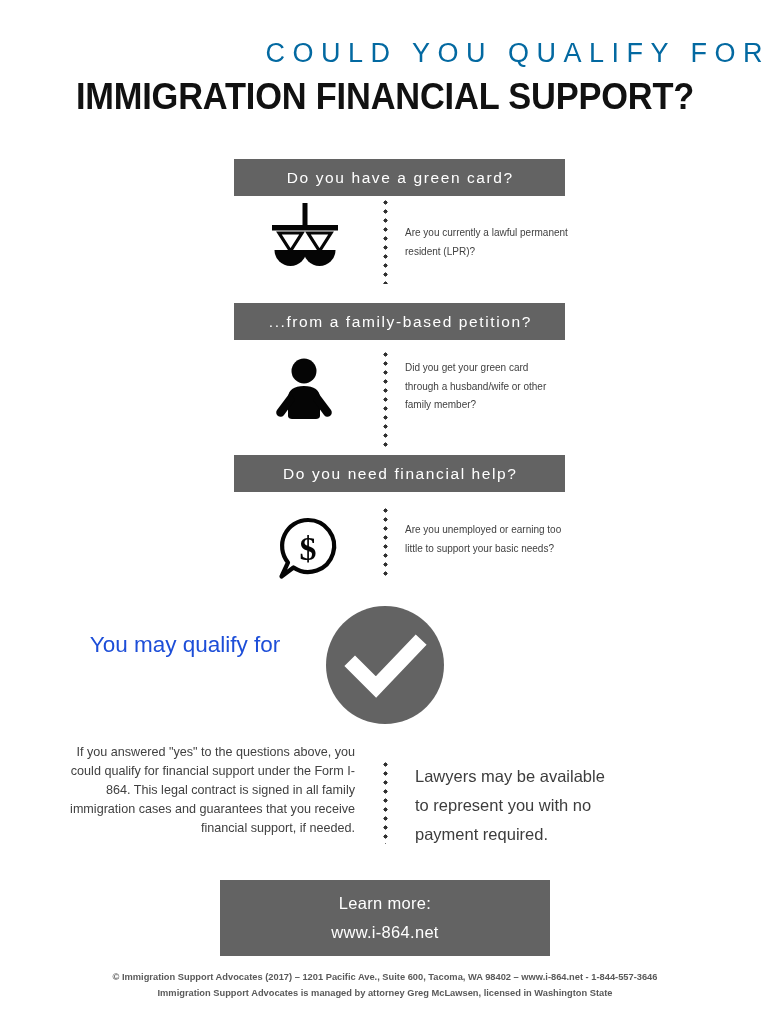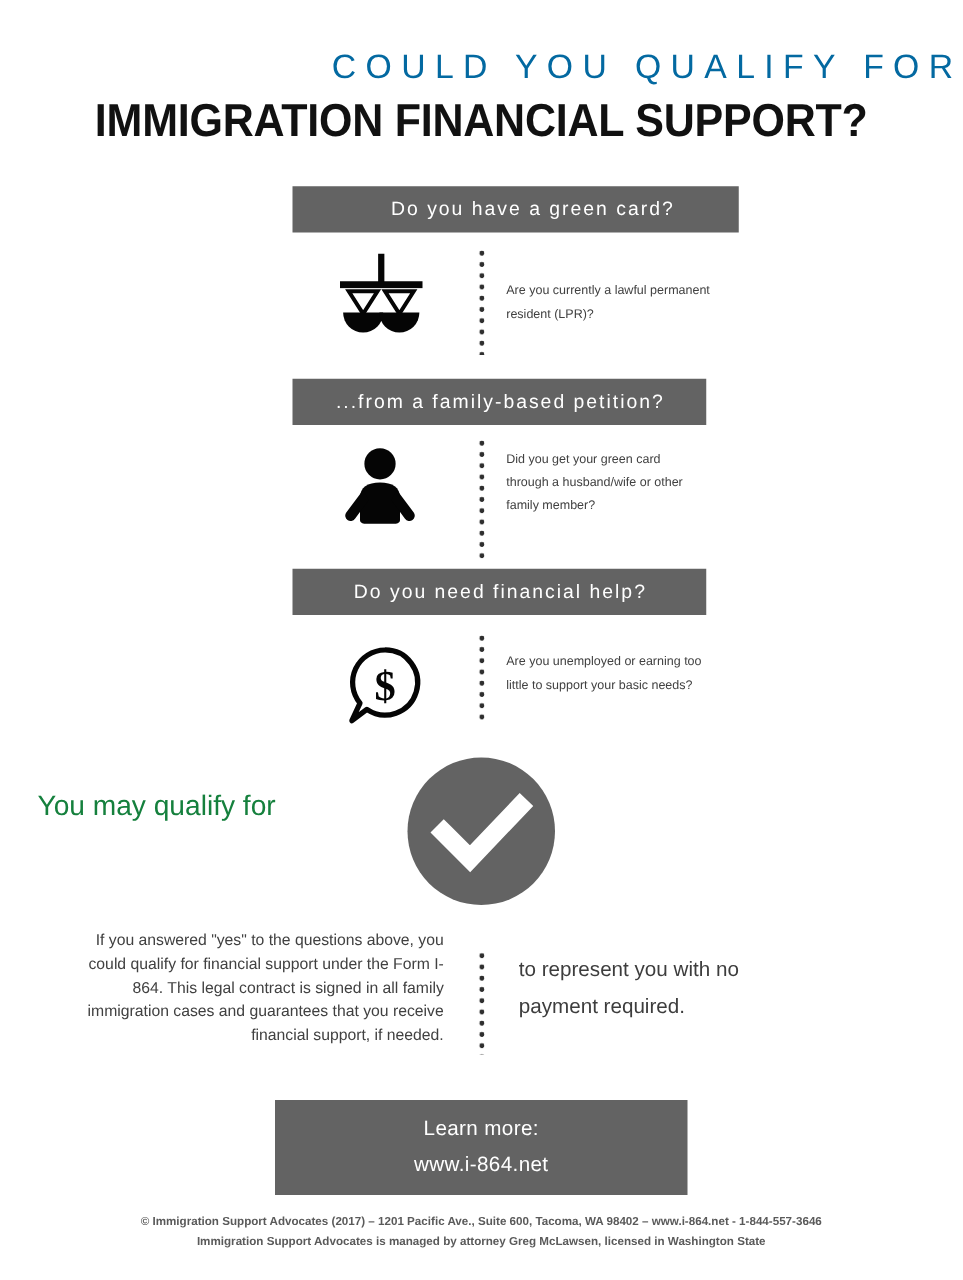--- a/index.html
+++ b/index.html
@@ -82,23 +82,24 @@
 
   
   .icon-box { position: absolute; }
 
   
   .qualify {
     position: absolute;
     left: 30px;
     top: 628px;
     width: 310px;
+    text-align: center;
     font-size: 22.5px;
     line-height: 34px;
-    color: #15803d;
+    color: #1d4ed8;
   }
 
   
   .check-circle {
     position: absolute;
     left: 326px;
     top: 606px;
     width: 118px;
     height: 118px;
     border-radius: 50%;
@@ -162,21 +163,21 @@
   }
 </style>
 </head>
 <body>
 
 <div id="poster">
 
   <div class="title-kicker">COULD YOU QUALIFY FOR</div>
   <div class="title-main">IMMIGRATION FINANCIAL SUPPORT?</div>
 
-  <div class="bar" style="top:149px;padding-left:26px;">
+  <div class="bar" style="top:159px;">
     <span>Do you have a green card?</span>
   </div>
 
   <div class="icon-box" style="left:266px; top:200px; width:78px; height:74px;">
     <svg width="78" height="74" viewBox="0 0 78 74" xmlns="http://www.w3.org/2000/svg">
       <rect x="36.5" y="3" width="5" height="24" fill="#050505"></rect>
       <rect x="6" y="25" width="66" height="5.5" fill="#050505"></rect>
       <path d="M13 33 L36 33 L24.5 51 Z" fill="none" stroke="#050505" stroke-width="3.2"></path>
       <path d="M42 33 L65 33 L53.5 51 Z" fill="none" stroke="#050505" stroke-width="3.2"></path>
       <path d="M8.5 50 A16 16 0 0 0 40.5 50 Z" fill="#050505"></path>
@@ -228,20 +229,21 @@
     <svg width="118" height="118" viewBox="0 0 118 118" xmlns="http://www.w3.org/2000/svg">
       <path d="M29 60 L50 81 L90 39" fill="none" stroke="#ffffff" stroke-width="15" stroke-linecap="square" stroke-linejoin="miter"></path>
     </svg>
   </div>
 
   <div class="para-left">If you answered "yes" to the questions above, you could qualify for financial support under the Form I-864. This legal contract is signed in all family immigration cases and guarantees that you receive financial support, if needed.</div>
 
   <div class="dots" style="left:383px; top:762px; height:82px;"></div>
 
   <div class="para-right">
+    <div>Lawyers may be available</div>
     <div>to represent you with no</div>
     <div>payment required.</div>
   </div>
 
   <div class="learn-box">
     <div>Learn more:</div>
     <div>www.i-864.net</div>
   </div>
 
   <div class="footer">

